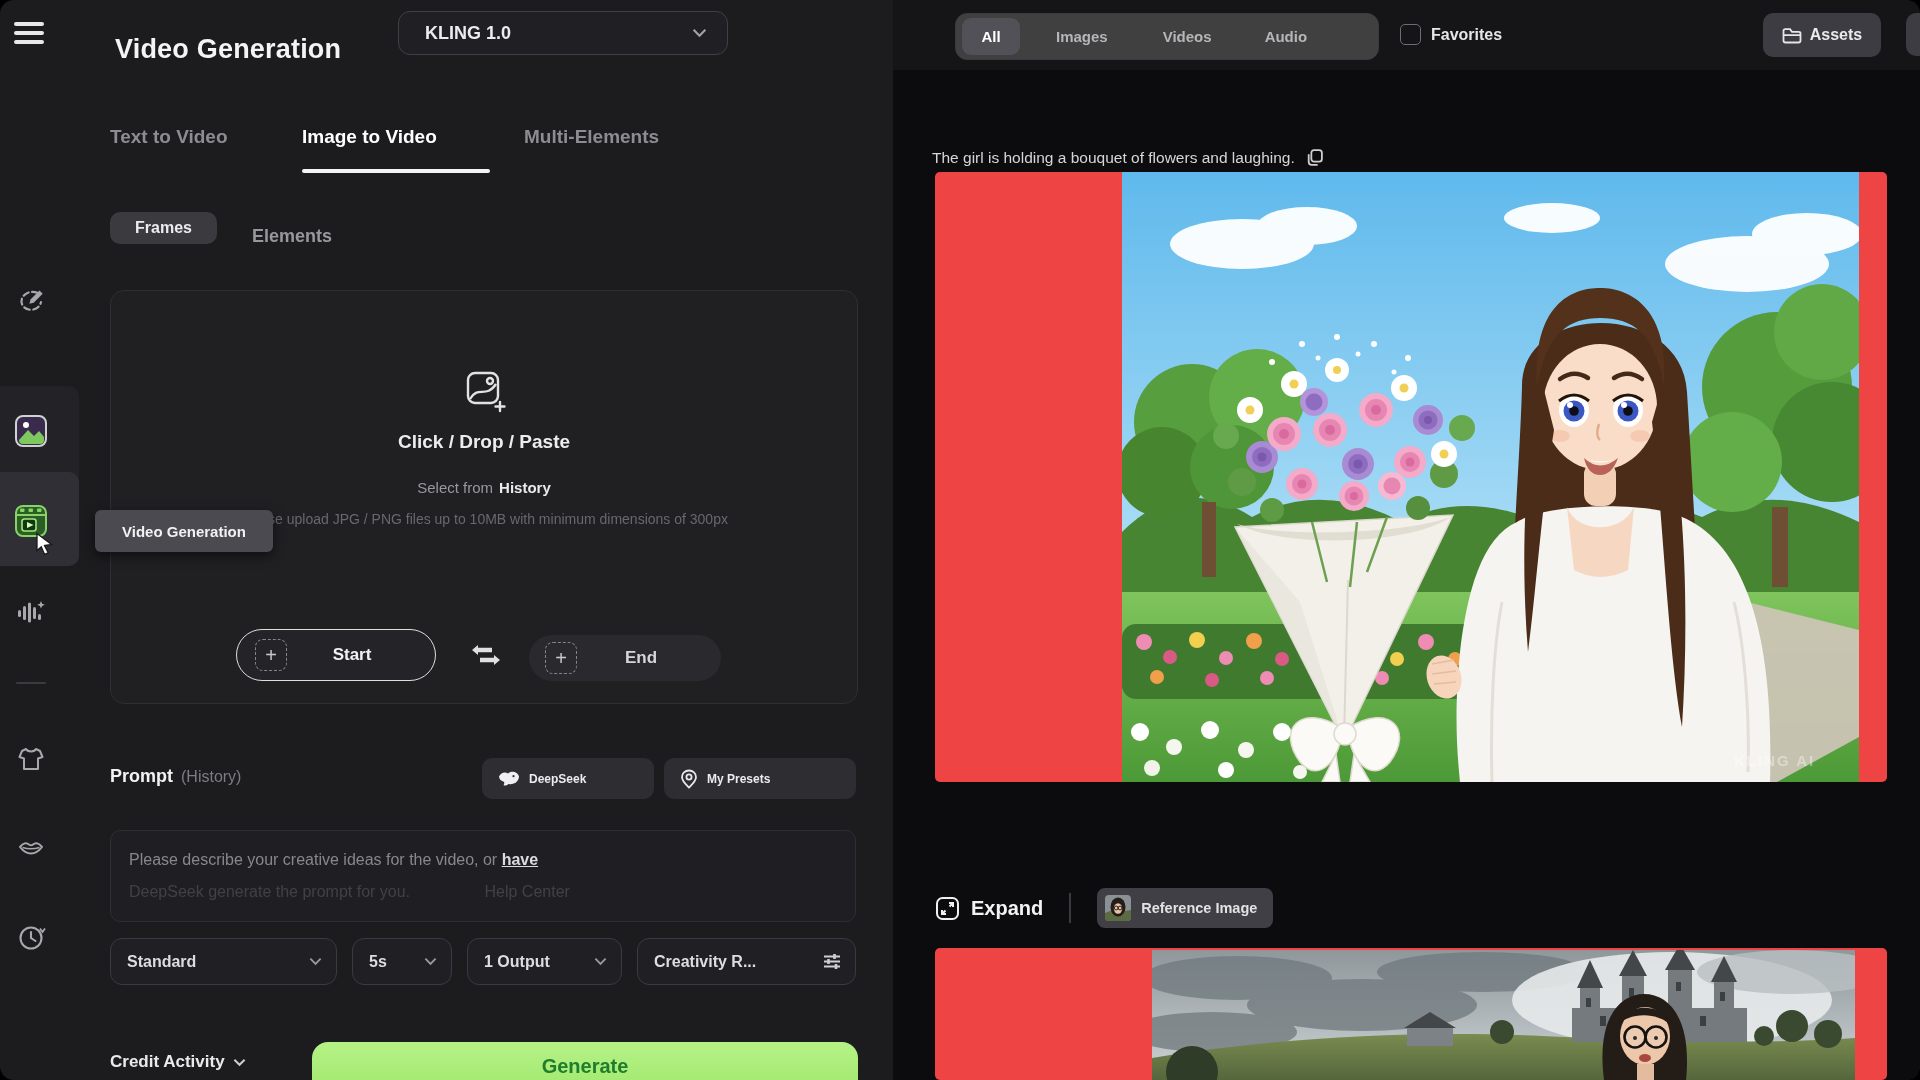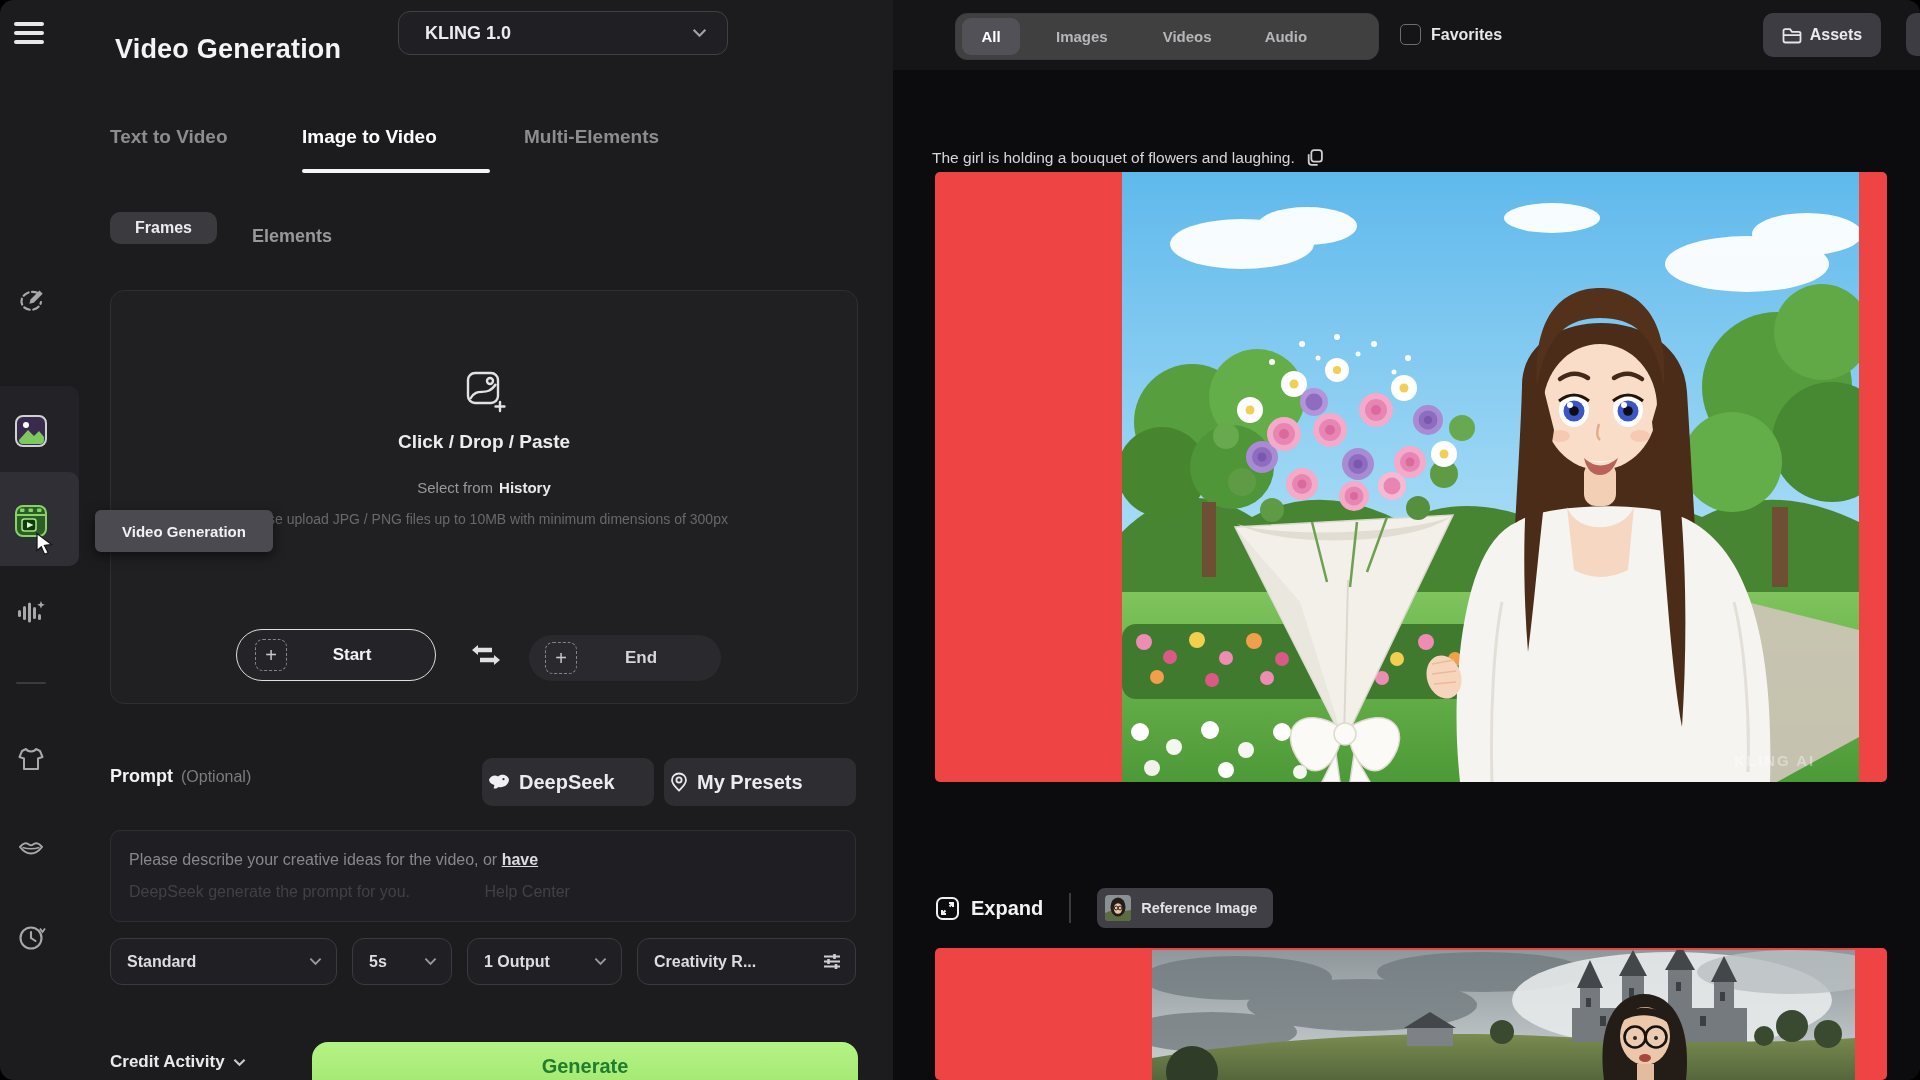--- a/index.html
+++ b/index.html
@@ -35,22 +35,22 @@
     color:#c9c9cc;font-size:20px;line-height:1;}
   .start-btn{left:125px;top:338px;width:200px;height:52px;border:1.7px solid #dededf;border-radius:26px;background:#242428;padding:0 18px;}
   .start-btn .lbl{flex:1;text-align:center;font-size:17px;font-weight:600;color:#f2f2f4;}
   .end-btn{left:418px;top:344px;width:192px;height:46px;border-radius:23px;background:#2a2a2e;padding:0 16px;}
   .end-btn .lbl{flex:1;text-align:center;font-size:17px;font-weight:600;color:#d6d6d8;}
   .swap{position:absolute;left:358px;top:352px;}
   .tooltip{position:absolute;left:95px;top:510px;width:178px;height:42px;background:#4a4a50;border-radius:6px;z-index:40;
     display:flex;align-items:center;justify-content:center;font-size:15px;font-weight:600;color:#f2f2f4;box-shadow:0 4px 12px rgba(0,0,0,.55);}
   .prompt-label{position:absolute;left:48px;top:766px;font-size:18px;color:#f2f2f4;font-weight:700;}
   .prompt-label span{font-size:16px;color:#7c7c81;font-weight:400;margin-left:8px;}
-  .chip{position:absolute;top:758px;height:48px;background:#2d2d32;border-radius:10px;display:flex;align-items:center;gap:9px;
-    padding:0 6px;box-sizing:border-box;font-size:20px;font-weight:600;color:#ececee;cursor:pointer;}
+  .chip{position:absolute;top:758px;height:41px;background:#2d2d32;border-radius:10px;display:flex;align-items:center;gap:9px;
+    padding:0 16px;box-sizing:border-box;font-size:12px;font-weight:600;color:#ececee;cursor:pointer;}
   .prompt-box{position:absolute;left:48px;top:830px;width:746px;height:92px;background:#1f1f23;border:1px solid #2e2e33;border-radius:10px;
     box-sizing:border-box;padding:20px 18px 0 18px;font-size:16px;color:#87878c;cursor:text;overflow:hidden;}
   .prompt-box .link{color:#dcdcde;font-weight:700;text-decoration:underline;}
   .prompt-line2{margin-top:14px;opacity:.32;}
   .prompt-line2 .help{margin-left:70px;}
   .select-btn{position:absolute;top:938px;height:47px;background:#202024;border:1.4px solid #3a3a40;border-radius:12px;
     display:flex;align-items:center;justify-content:space-between;padding:0 14px 0 16px;box-sizing:border-box;
     font-size:16px;font-weight:600;color:#dddde0;cursor:pointer;}
   .credit{position:absolute;left:48px;top:1052px;font-size:17px;font-weight:700;color:#eaeaec;display:flex;align-items:center;gap:8px;cursor:pointer;}
   .generate{position:absolute;left:250px;top:1042px;width:546px;height:70px;border-radius:16px 16px 0 0;
@@ -198,21 +198,21 @@
         <path d="M9 2 L3 7 L9 12 V9.3 H23 V4.7 H9 Z"></path>
         <path d="M25 12 L31 17 L25 22 V19.3 H11 V14.7 H25 Z"></path>
       </svg>
       <div class="frame-btn end-btn">
         <div class="dashsq">+</div>
         <div class="lbl">End</div>
       </div>
     </div>
 
     <div class="prompt-label">
-      <span style="margin:0;font-size:18px;color:#f2f2f4;font-weight:700;">Prompt</span><span>(Optional)</span>
+      <span style="margin:0;font-size:18px;color:#f2f2f4;font-weight:700;">Prompt</span><span>(History)</span>
     </div>
 
     <div class="chip" style="left:420px;width:172px;">
       <svg width="22" height="16" viewBox="0 0 22 16">
         <path d="M1 5.5 C3 1.5 7 .5 10 2.5 C13.5 -.8 20 1 21 5.5 C21 10.5 16 14 10.5 13 C9.5 14.2 7.5 15.2 5.5 14.2 C6.3 13.2 6.3 12 6.2 11 C3.2 10 1 8.2 1 5.5 Z" fill="#f0f0f2"></path>
         <circle cx="15.5" cy="5.2" r="1.1" fill="#2d2d32"></circle>
       </svg>
       <span>DeepSeek</span>
     </div>
     <div class="chip" style="left:602px;width:192px;">

